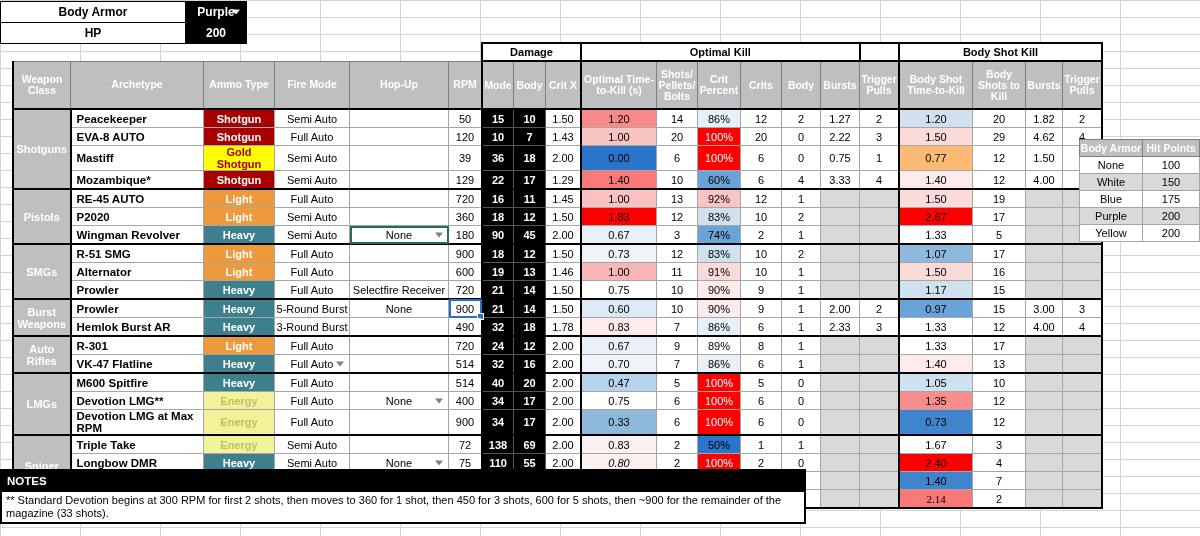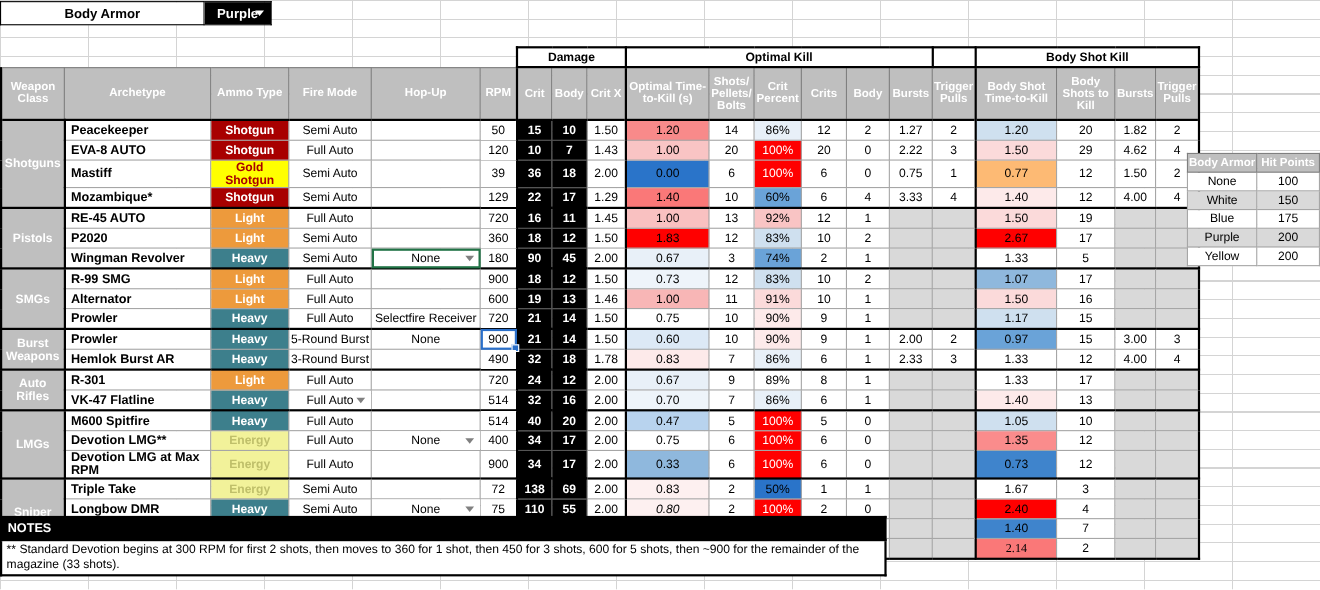--- a/index.html
+++ b/index.html
@@ -34,21 +34,21 @@
     font-weight:bold;font-size:12px;border:1px solid #000;position:relative;
   }
   .tb-val .caret{
     position:absolute;right:6px;top:50%;transform:translateY(-50%);
     width:0;height:0;border-left:4px solid transparent;border-right:4px solid transparent;
     border-top:5px solid #fff;
   }
 
   
   .maintable{position:absolute;left:0;top:42px;z-index:3;}
-  .maintable table{border-collapse:collapse;}
+  .maintable table{border-collapse:collapse;margin-left:12px;}
 
   .grp{
     background:#ffffff;border-left:2px solid #000;border-right:2px solid #000;
     border-top:2px solid #000;border-bottom:2px solid #000;
     text-align:center;font-weight:bold;font-size:11px;height:16px;
   }
   .grp.blank{border-left:none;border-right:none;border-top:none;border-bottom:none;background:transparent;}
 
   th.hdr{
     background:#bfbfbf;color:#ffffff;text-align:center;vertical-align:middle;
@@ -124,20 +124,24 @@
 
   <div class="topblock">
     <table>
       <tbody>
           <tr>
         <td class="tb-label">Body Armor</td>
         <td class="tb-val">
           <span>Purple</span>
           <span class="caret"></span>
         </td>
+      </tr>
+      <tr>
+        <td class="tb-label">HP</td>
+        <td class="tb-val">200</td>
       </tr>
     </tbody>
       </table>
   </div>
 
   <div class="maintable">
     <table id="tbl">
       <thead>
         <tr>
           <td class="grp blank" style="width:56px"></td>
@@ -151,21 +155,21 @@
           <td class="grp"></td>
           <td class="grp" colspan="4">Body Shot Kill</td>
         </tr>
         <tr>
           <th class="hdr thickL" style="width:56px">Weapon Class</th>
           <th class="hdr" style="width:132px">Archetype</th>
           <th class="hdr" style="width:70px">Ammo Type</th>
           <th class="hdr" style="width:74px">Fire Mode</th>
           <th class="hdr" style="width:98px">Hop-Up</th>
           <th class="hdr thickR" style="width:32px">RPM</th>
-          <th class="hdr" style="width:30px">Crit</th>
+          <th class="hdr" style="width:30px">Mode</th>
           <th class="hdr" style="width:31px">Body</th>
           <th class="hdr thickR" style="width:34px">Crit X</th>
           <th class="hdr" style="width:74px">Optimal Time-to-Kill (s)</th>
           <th class="hdr" style="width:40px">Shots/ Pellets/ Bolts</th>
           <th class="hdr" style="width:42px">Crit Percent</th>
           <th class="hdr" style="width:40px">Crits</th>
           <th class="hdr" style="width:38px">Body</th>
           <th class="hdr" style="width:38px">Bursts</th>
           <th class="hdr thickR" style="width:38px">Trigger Pulls</th>
           <th class="hdr" style="width:72px">Body Shot Time-to-Kill</th>
@@ -319,21 +323,21 @@
             <td class="cell ">1</td>
             <td class="cell greyed"></td>
             <td class="cell greyed thickR"></td>
             <td class="cell " style="background: rgb(255, 255, 255);">1.33</td>
             <td class="cell ">5</td>
             <td class="cell greyed"></td>
             <td class="cell greyed thickR"></td>
           </tr>
           <tr class="secstart">
             <td class="cell classcell" rowspan="3">SMGs</td>
-            <td class="cell wname">R-99 SMG</td>
+            <td class="cell wname">R-51 SMG</td>
             <td class="cell ammo" style="background: rgb(237, 154, 60); color: rgb(255, 255, 255);">Light</td>
             <td class="cell ">Full Auto</td>
             <td class="cell "></td>
             <td class="cell thickR rel">900</td>
             <td class="cell dmg">18</td>
             <td class="cell dmg">12</td>
             <td class="cell thickR">1.50</td>
             <td class="cell " style="background: rgb(238, 244, 250);">0.73</td>
             <td class="cell ">12</td>
             <td class="cell " style="background: rgb(207, 224, 239);">83%</td>

